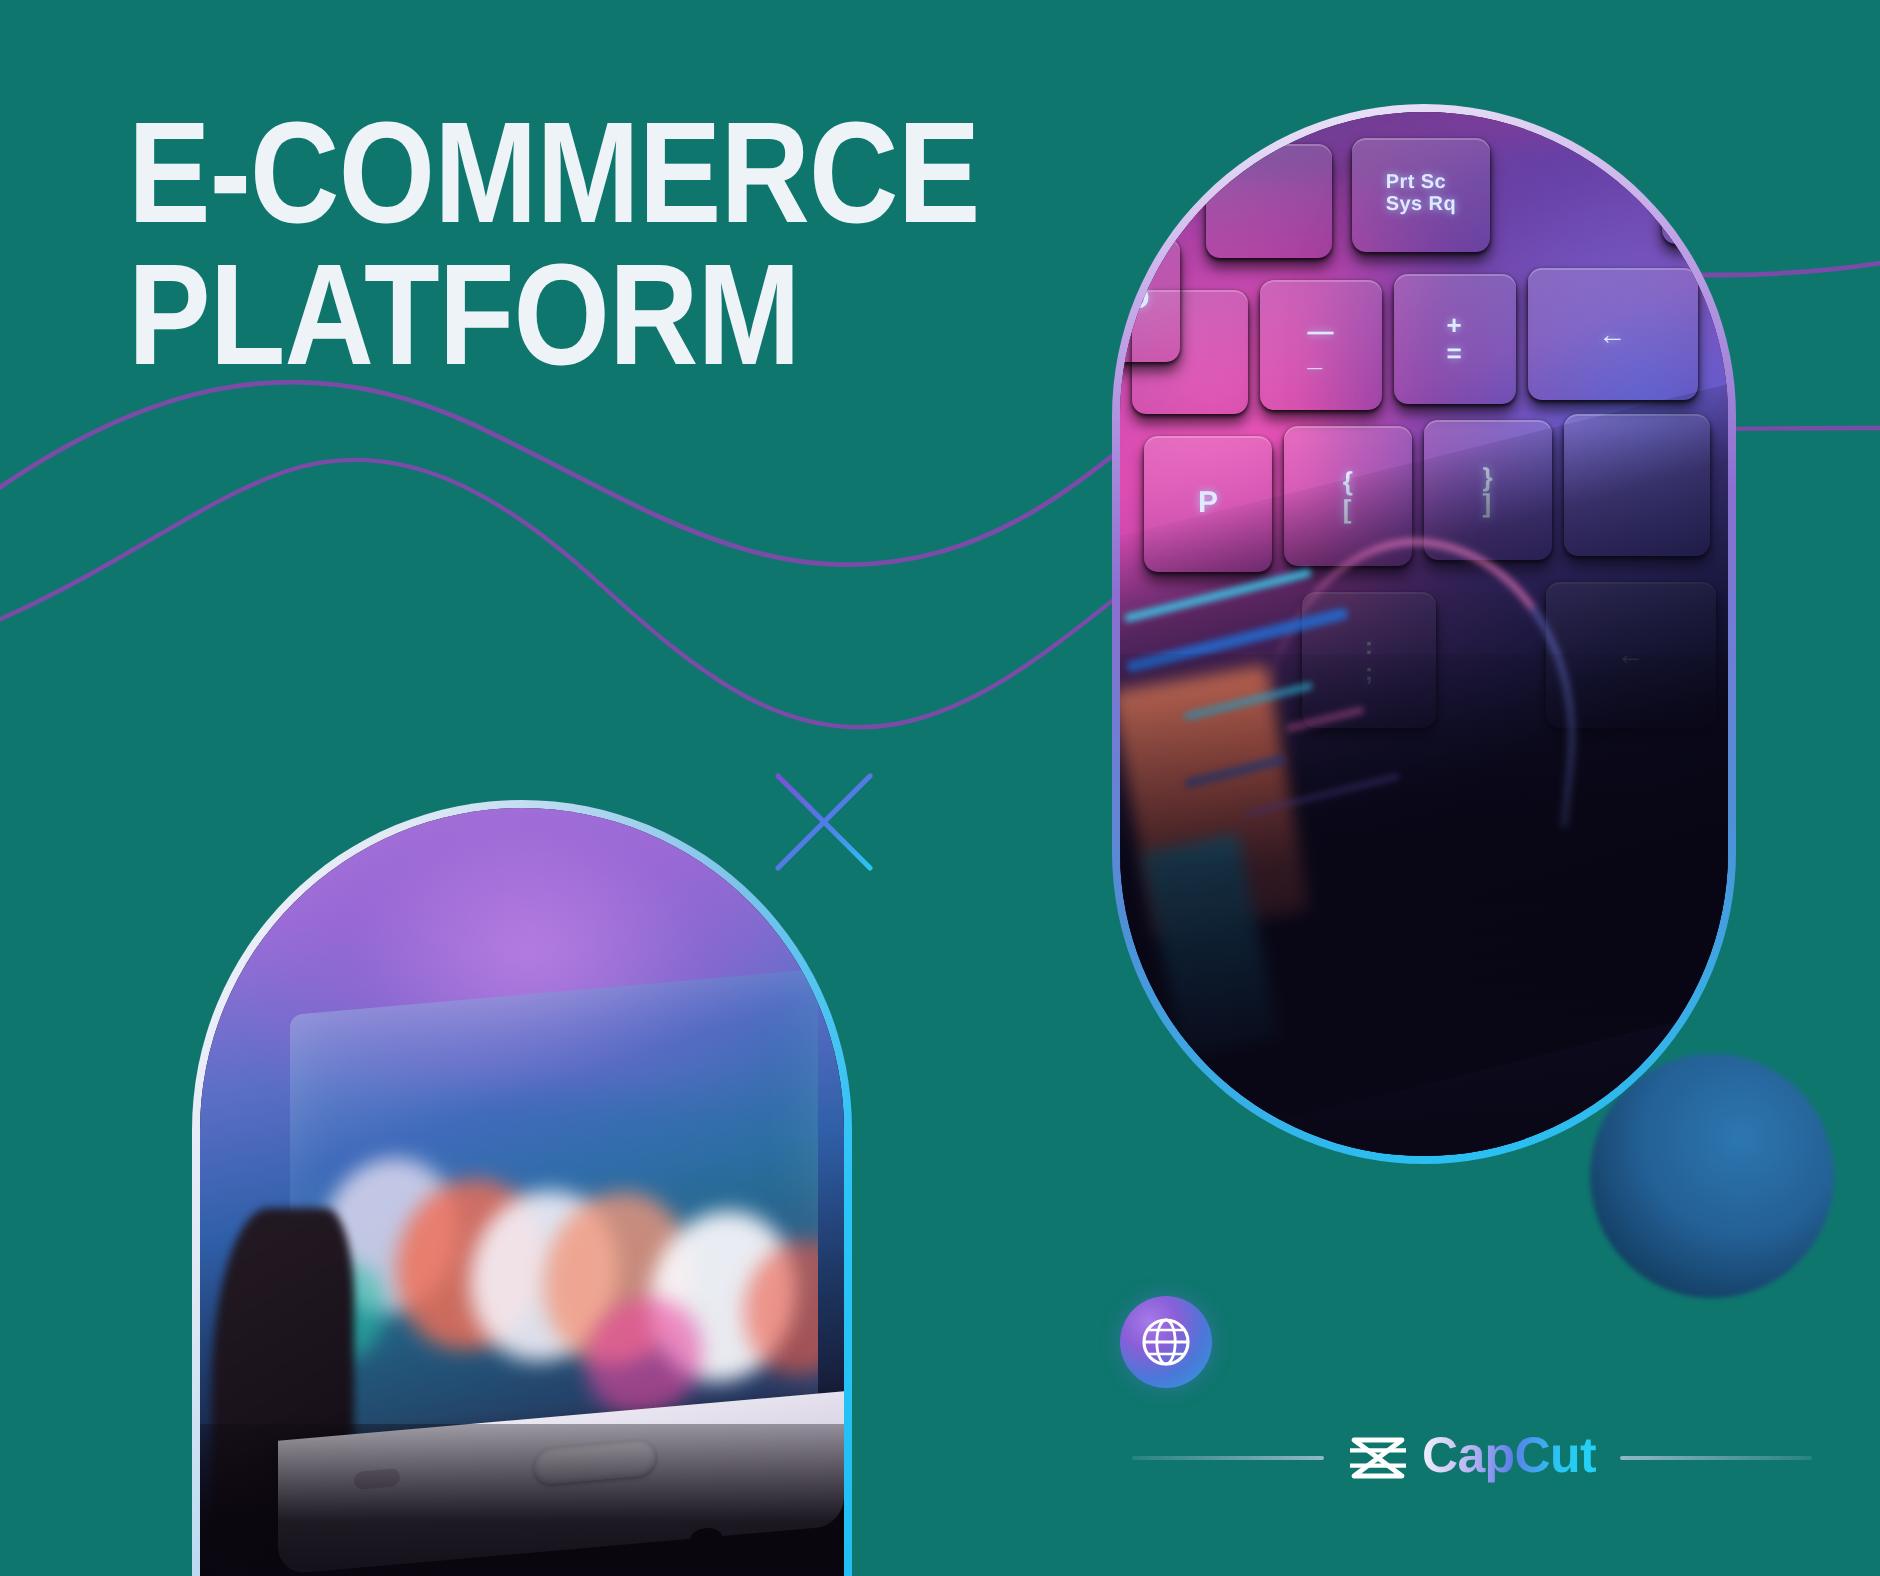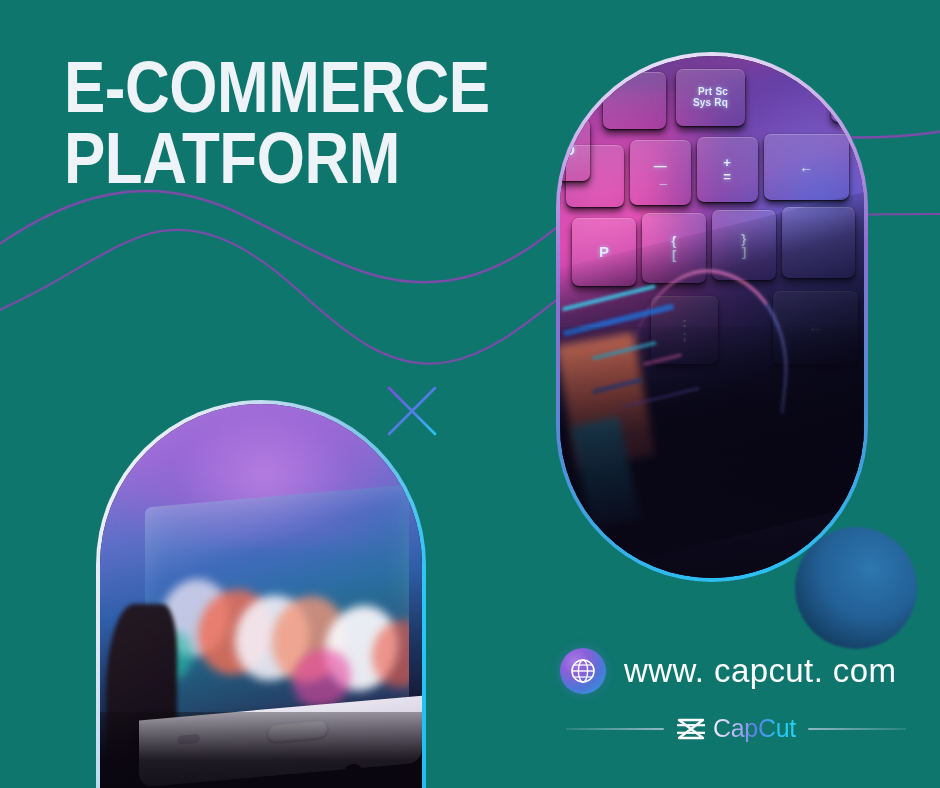--- a/index.html
+++ b/index.html
@@ -149,21 +149,21 @@
     flex:1;
     background:linear-gradient(90deg,rgba(190,205,225,0.15),rgba(190,205,225,0.75));
     border-radius:1px;
   }
   .brand-rule.right {
     background:linear-gradient(90deg,rgba(190,205,225,0.75),rgba(190,205,225,0.15));
   }
   .brand-logo { display:flex; align-items:center; gap:7px; }
   .brand-word {
     font-size:25px;
-    font-weight:400;
+    font-weight:700;
     letter-spacing:-0.3px;
     background:linear-gradient(95deg,#f4f2fd 0%,#b9b6f2 28%,#5c7ee8 52%,#29c6f2 78%,#22d3f7 100%);
     -webkit-background-clip:text;
     background-clip:text;
     color:transparent;
     white-space:nowrap;
   }
 
   
   .kb-photo { position:absolute; inset:0; }
@@ -192,21 +192,21 @@
     box-shadow:
       inset 0 1px 0 rgba(255,255,255,0.22),
       0 5px 7px rgba(0,0,0,0.62),
       0 1px 2px rgba(0,0,0,0.8);
     color:#dfe9ff;
     font-size:9px;
     font-weight:700;
     display:flex;
     align-items:center;
     justify-content:center;
-    text-align:right;
+    text-align:left;
     line-height:1.05;
     letter-spacing:0.2px;
     text-shadow:0 0 4px rgba(170,210,255,0.85);
     overflow:hidden;
   }
   .kb-darkband {
     position:absolute;
     left:-24%; top:44%;
     width:152%; height:58%;
     background:linear-gradient(178deg, rgba(8,6,20,0.0) 0%, rgba(10,8,26,0.55) 16%, rgba(8,6,20,0.94) 52%, #07050f 100%);
@@ -456,21 +456,20 @@
   <div class="url-row">
     <span class="globe-icon">
       <svg width="30" height="30" viewBox="0 0 30 30" aria-hidden="true">
         <circle cx="15" cy="15" r="11" fill="none" stroke="#ffffff" stroke-width="1.6"></circle>
         <ellipse cx="15" cy="15" rx="4.6" ry="11" fill="none" stroke="#ffffff" stroke-width="1.4"></ellipse>
         <line x1="4" y1="15" x2="26" y2="15" stroke="#ffffff" stroke-width="1.4"></line>
         <line x1="6.1" y1="9" x2="23.9" y2="9" stroke="#ffffff" stroke-width="1.2"></line>
         <line x1="6.1" y1="21" x2="23.9" y2="21" stroke="#ffffff" stroke-width="1.2"></line>
       </svg>
     </span>
-    <span class="url-text">www. capcut. com</span>
   </div>
 
   <div class="brand-row">
     <span class="brand-rule"></span>
     <span class="brand-logo">
       <svg width="30" height="24" viewBox="0 0 30 24" aria-hidden="true">
         <path d="M3 3 L27 3 L3 21 L27 21 Z" fill="none" stroke="#ffffff" stroke-width="2.4" stroke-linejoin="round"></path>
         <line x1="1" y1="8.2" x2="29" y2="8.2" stroke="#ffffff" stroke-width="2.2"></line>
         <line x1="1" y1="15.8" x2="29" y2="15.8" stroke="#ffffff" stroke-width="2.2"></line>
       </svg>

